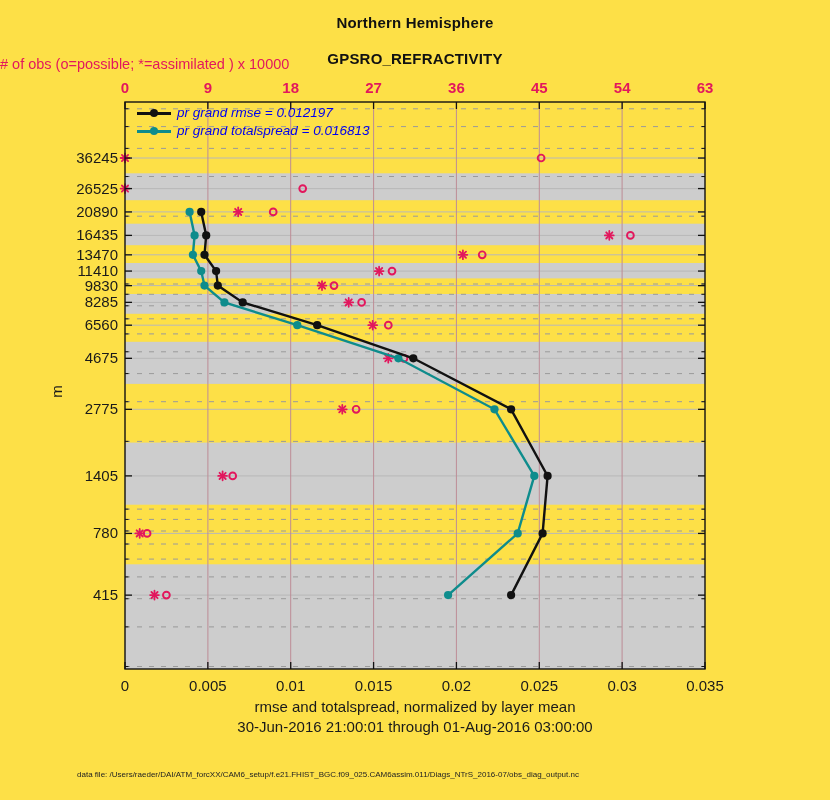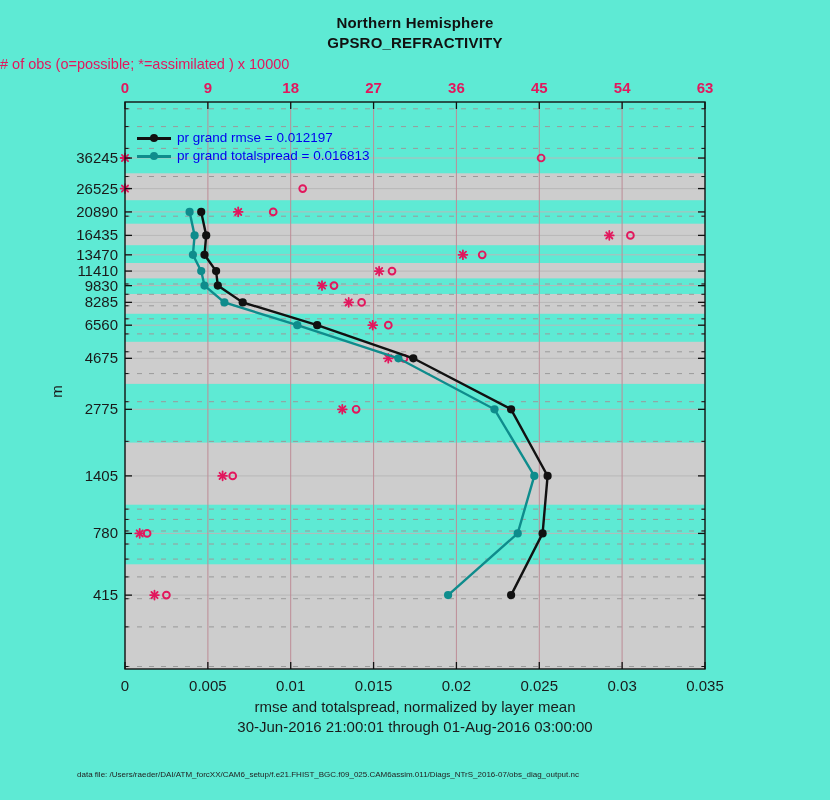--- a/index.html
+++ b/index.html
@@ -1,30 +1,30 @@
 <!DOCTYPE html>
 <html><head>
 <meta charset="utf-8">
 <style>
   html,body{margin:0;padding:0;background:#ffffff;}
   #canvas{
-    position:relative;width:830px;height:800px;background:#5eead4;overflow:hidden;
+    position:relative;width:830px;height:800px;background:#fde047;overflow:hidden;
     font-family:"Liberation Sans","DejaVu Sans",sans-serif;
   }
   .title-line{position:absolute;left:0;width:830px;text-align:center;font-weight:bold;
     color:#111;font-size:15px;letter-spacing:0.2px;}
   #title1{top:14px;}
-  #title2{top:34px;}
+  #title2{top:50px;}
   #topAxisLabel{position:absolute;left:0;width:798px;top:56px;text-align:left;
     font-size:14.5px;font-weight:normal;}
   #xlabel1{position:absolute;left:0;width:830px;top:698px;text-align:center;font-size:15px;color:#1a1a1a;}
   #xlabel2{position:absolute;left:0;width:830px;top:718px;text-align:center;font-size:15px;color:#1a1a1a;}
   #ylabel{position:absolute;left:50px;top:383px;font-size:15px;color:#1a1a1a;transform:rotate(-90deg);}
   #footer{position:absolute;left:0;width:656px;top:770px;text-align:center;font-size:8px;color:#222;}
-  #legend{position:absolute;left:137px;top:129px;font-size:13.5px;line-height:18px;}
+  #legend{position:absolute;left:137px;top:104px;font-size:13.5px;line-height:18px;font-style:italic;}
   .legend-row{display:flex;align-items:center;height:18px;}
   .legend-swatch{position:relative;width:34px;height:18px;margin-right:6px;}
   .legend-swatch .lw-line{position:absolute;left:0;top:8px;width:34px;height:2.5px;}
   .legend-swatch .lw-dot{position:absolute;left:13px;top:5px;width:8px;height:8px;border-radius:50%;}
   .legend-label{white-space:nowrap;}
   svg{position:absolute;left:0;top:0;}
 </style>
 </head>
 <body>
 

